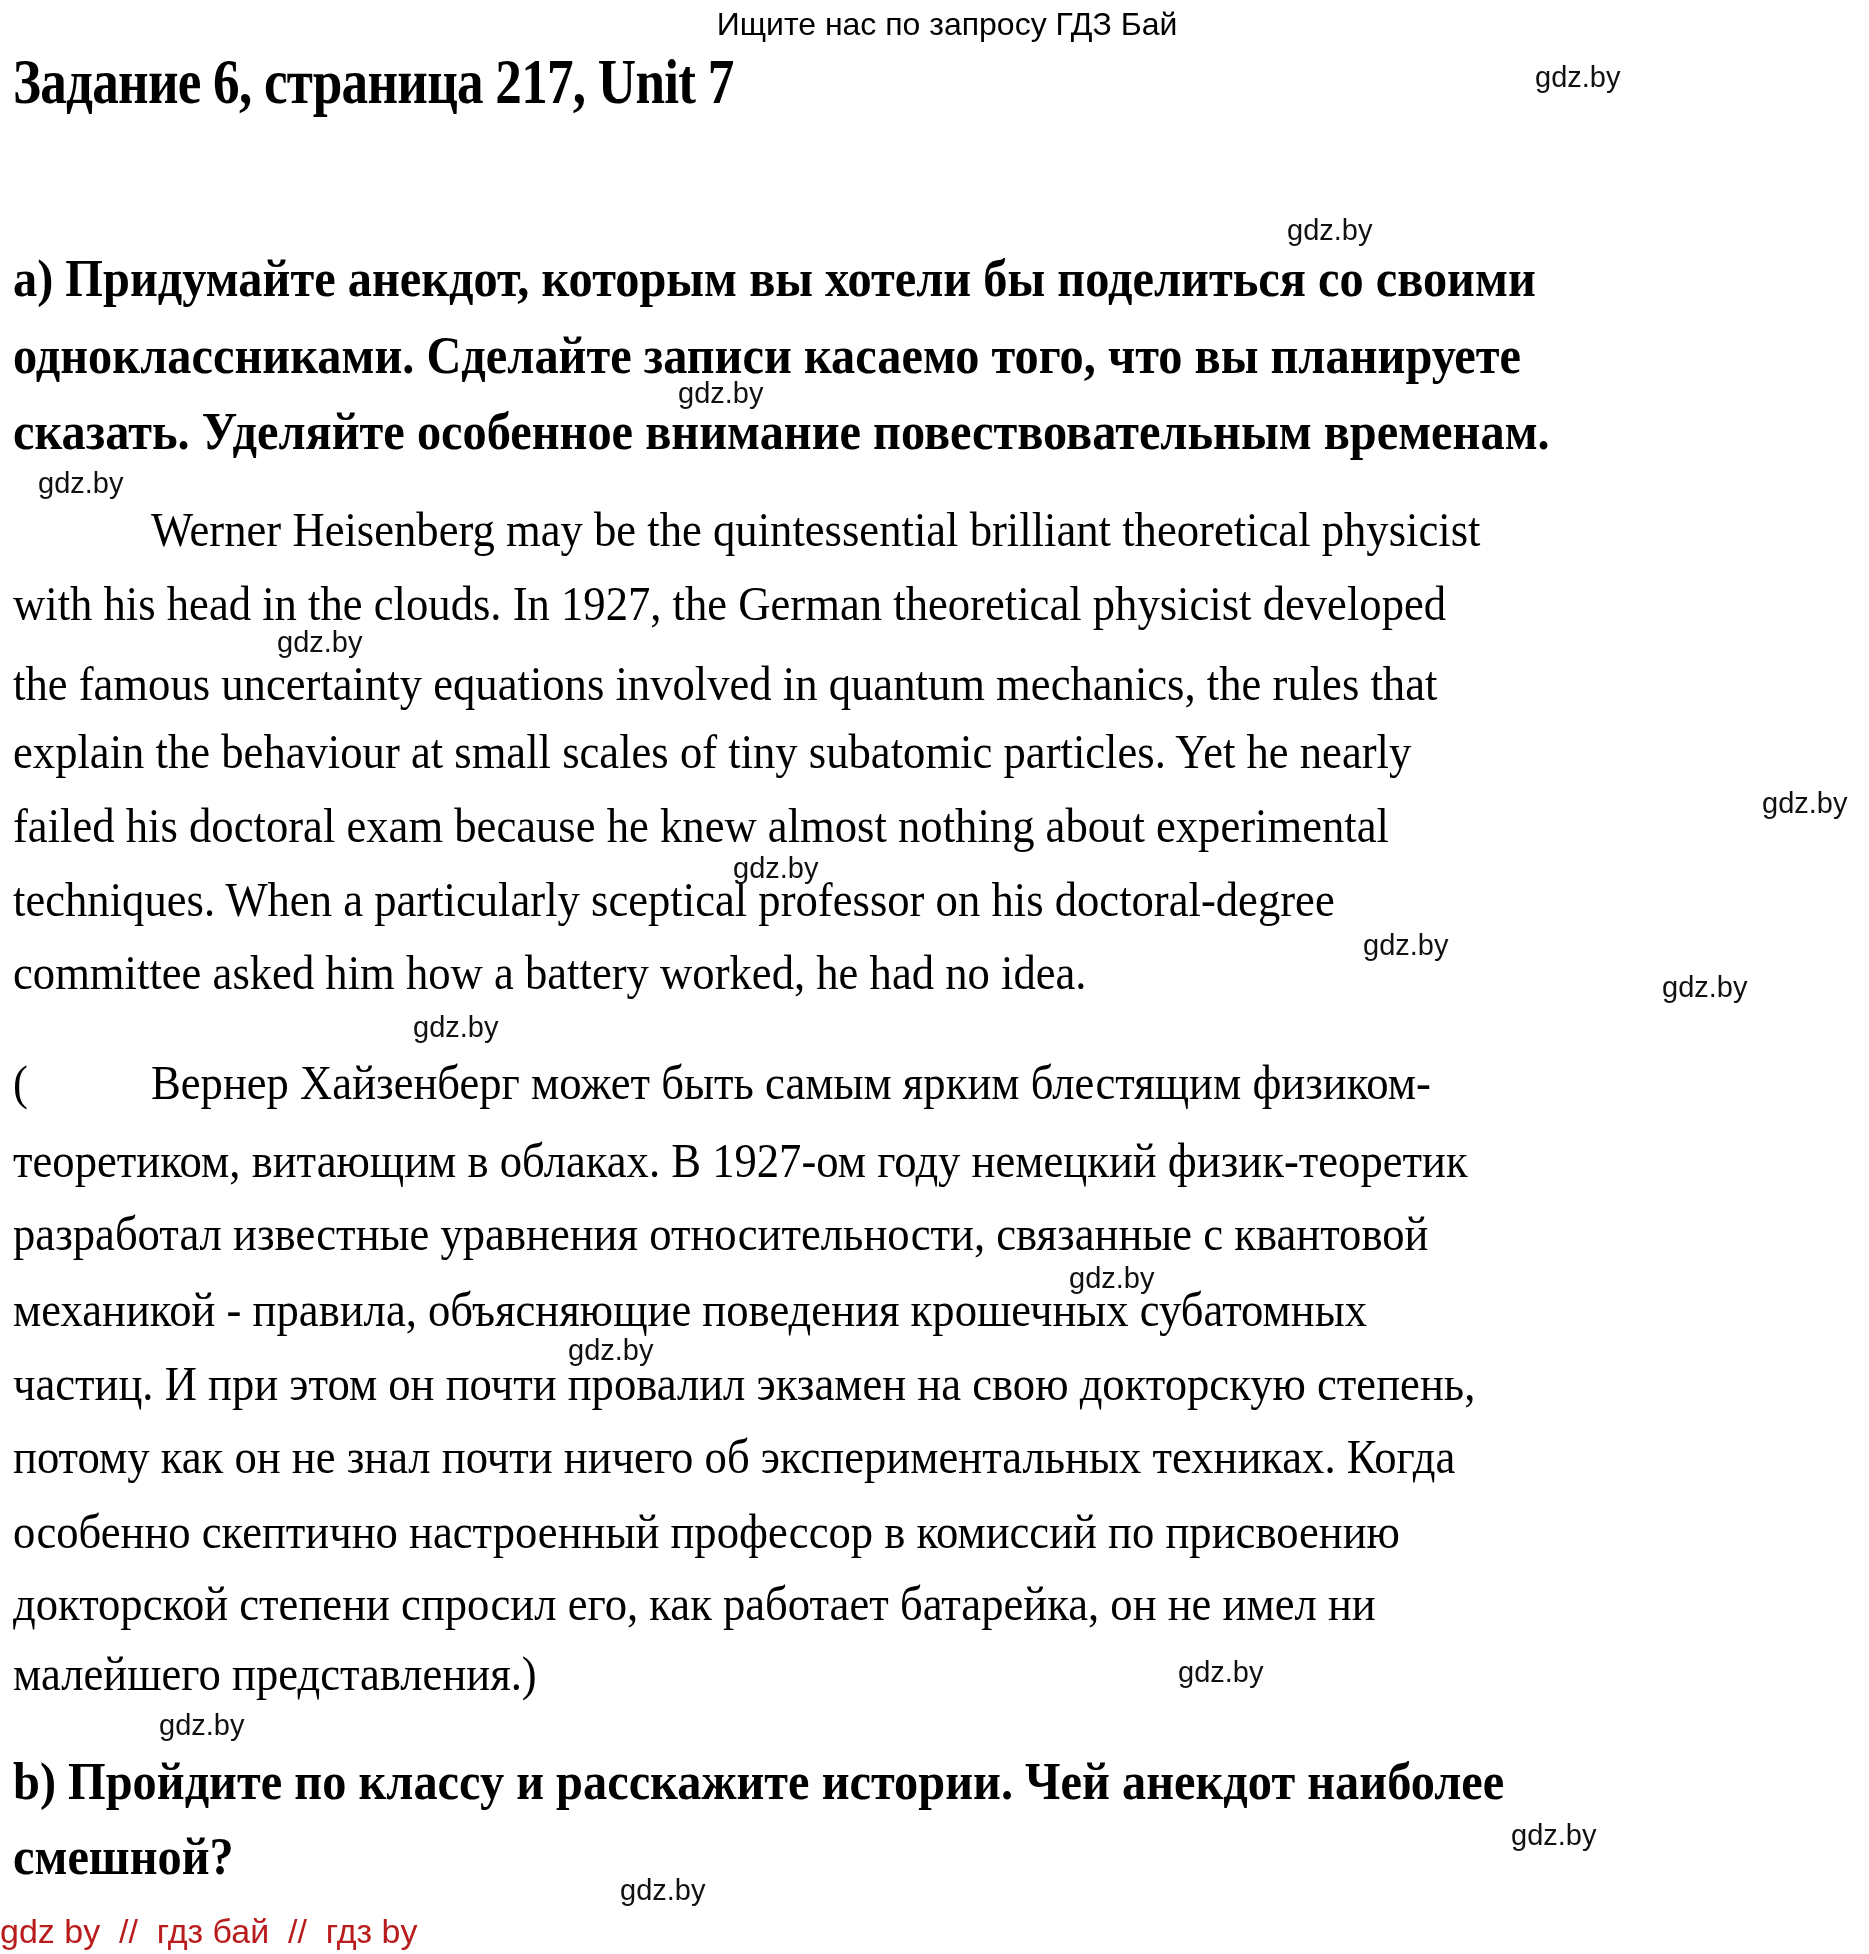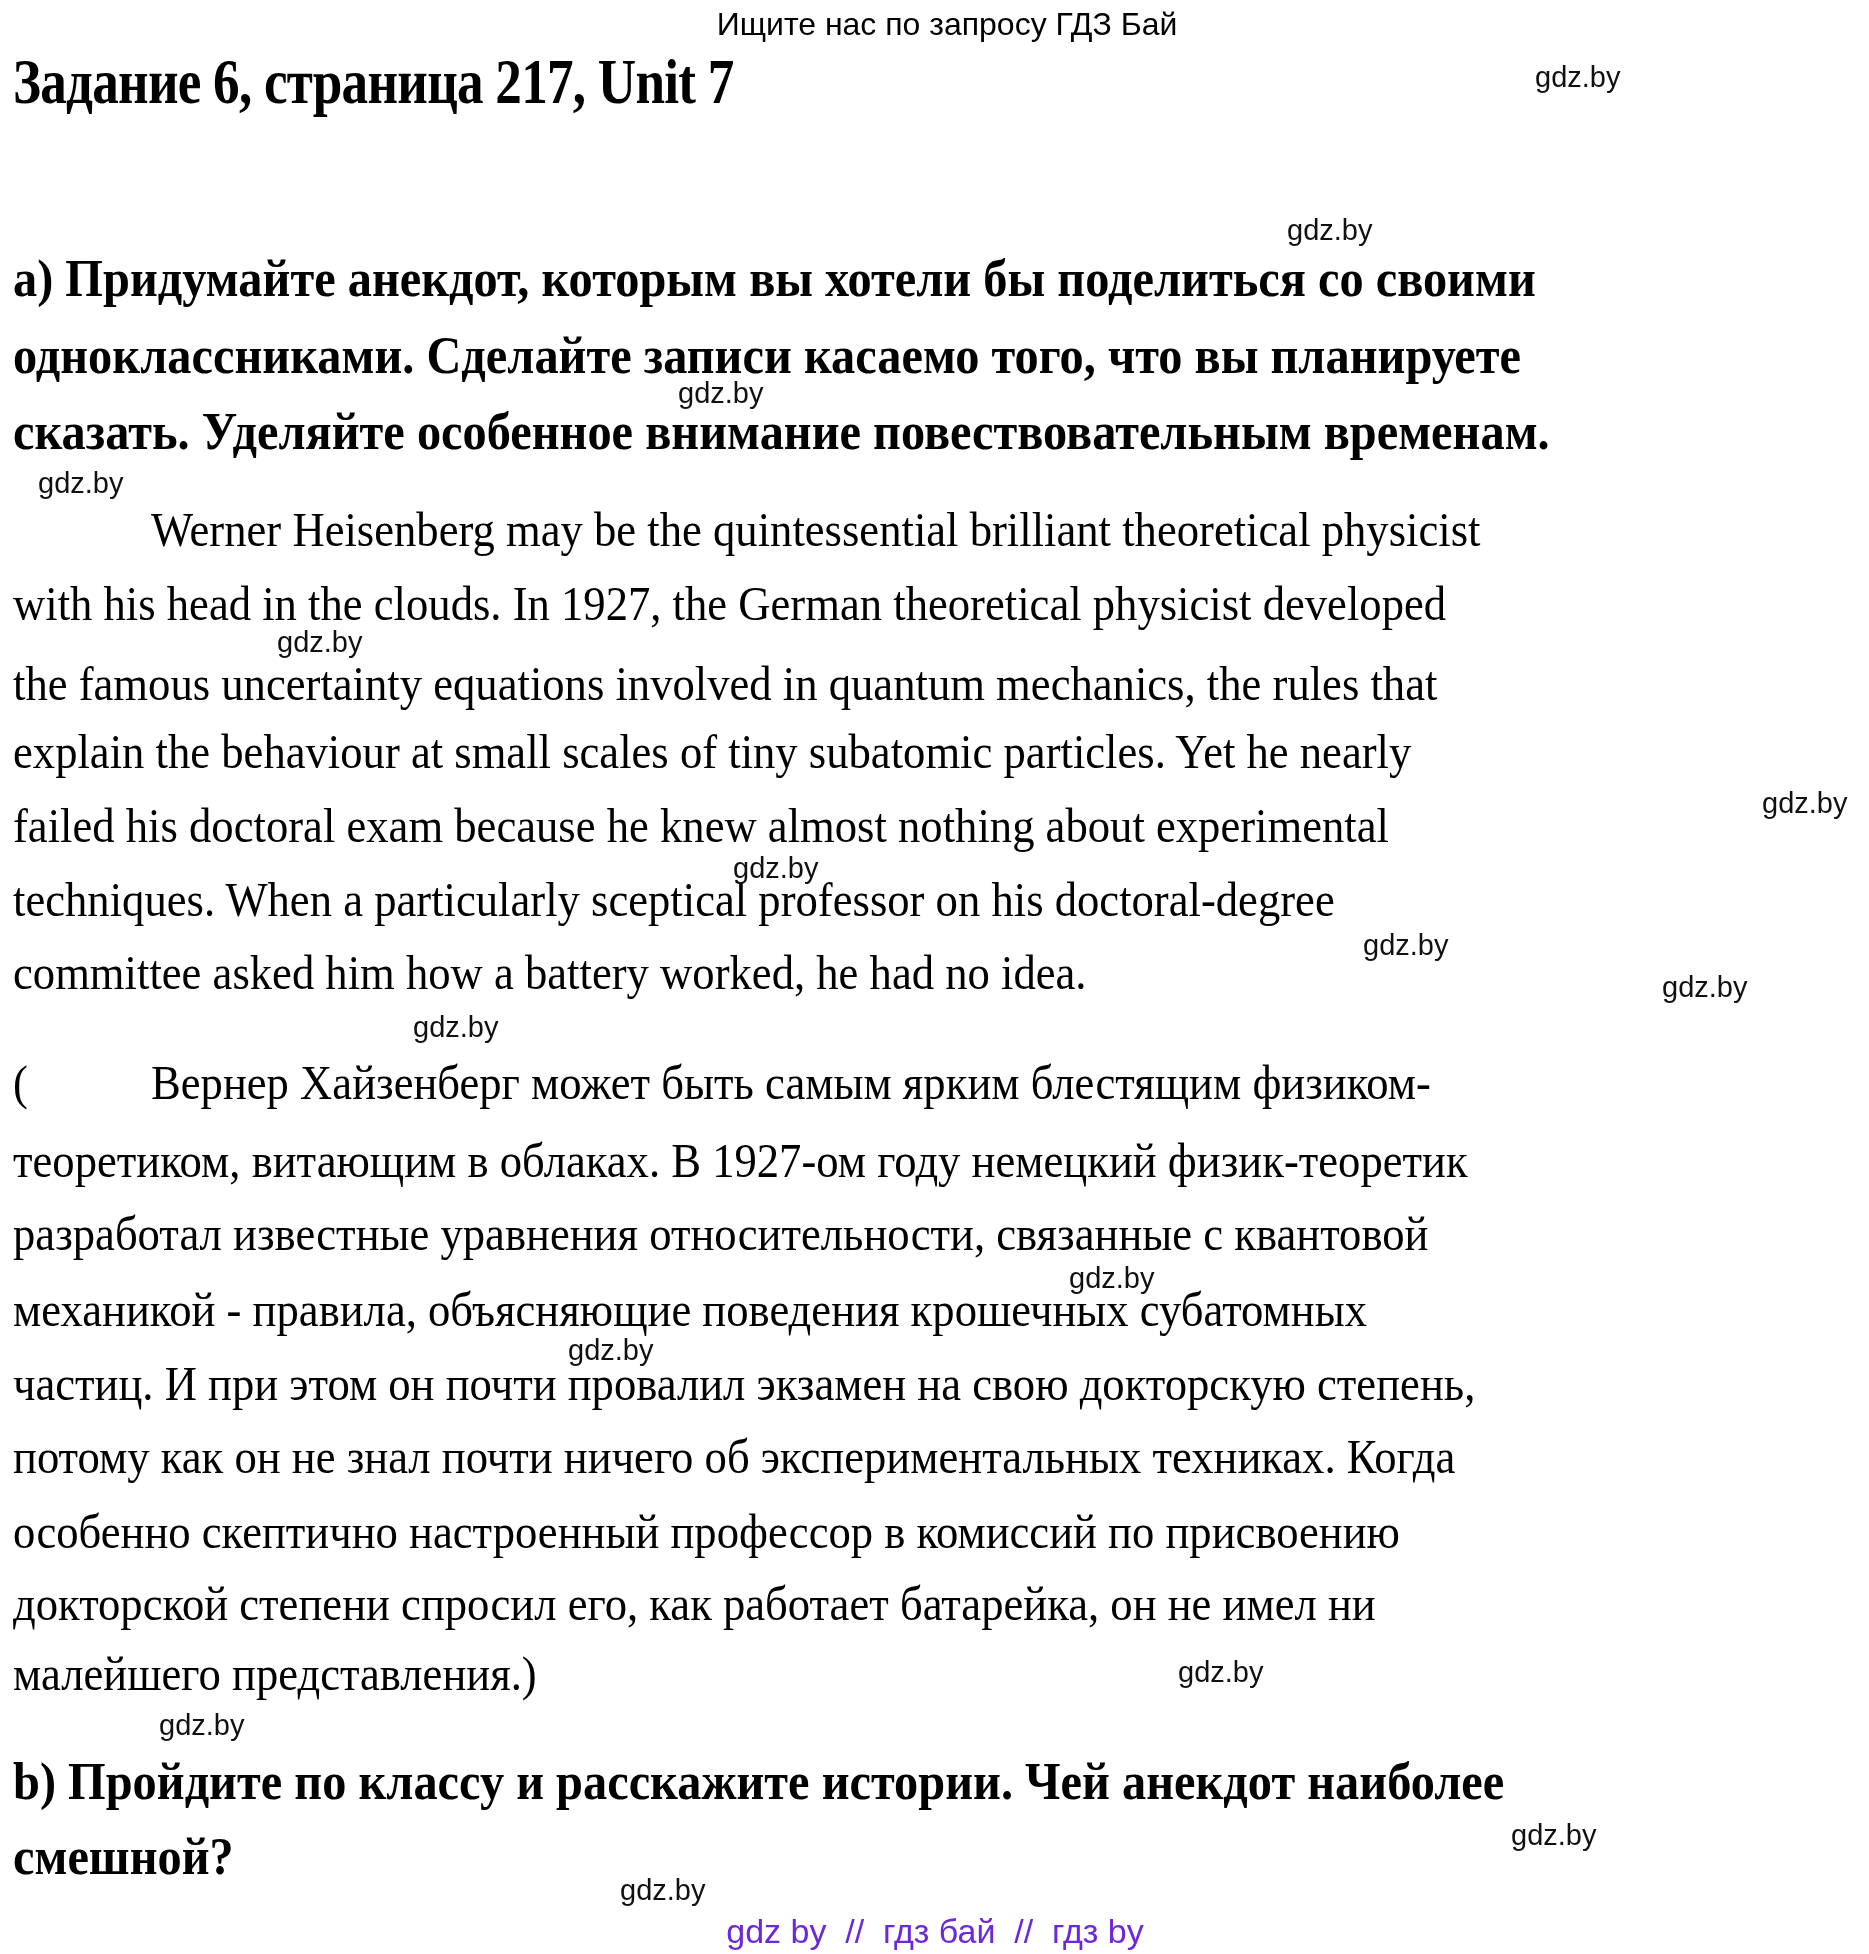--- a/index.html
+++ b/index.html
@@ -57,24 +57,23 @@
     font-family: "Liberation Sans", sans-serif;
     font-size: 29px;
     color: #111111;
     white-space: nowrap;
   }
   .footer {
     position: absolute;
     top: 1912px;
     left: 0;
     width: 100%;
-    text-align: center;
     font-family: "Liberation Sans", sans-serif;
     font-size: 34px;
-    color: #6d28d9;
+    color: #b91c1c;
     white-space: pre;
   }
 </style>
 </head>
 <body>
 
 <div class="page">
 
   <div class="banner">Ищите нас по запросу ГДЗ Бай</div>
 

